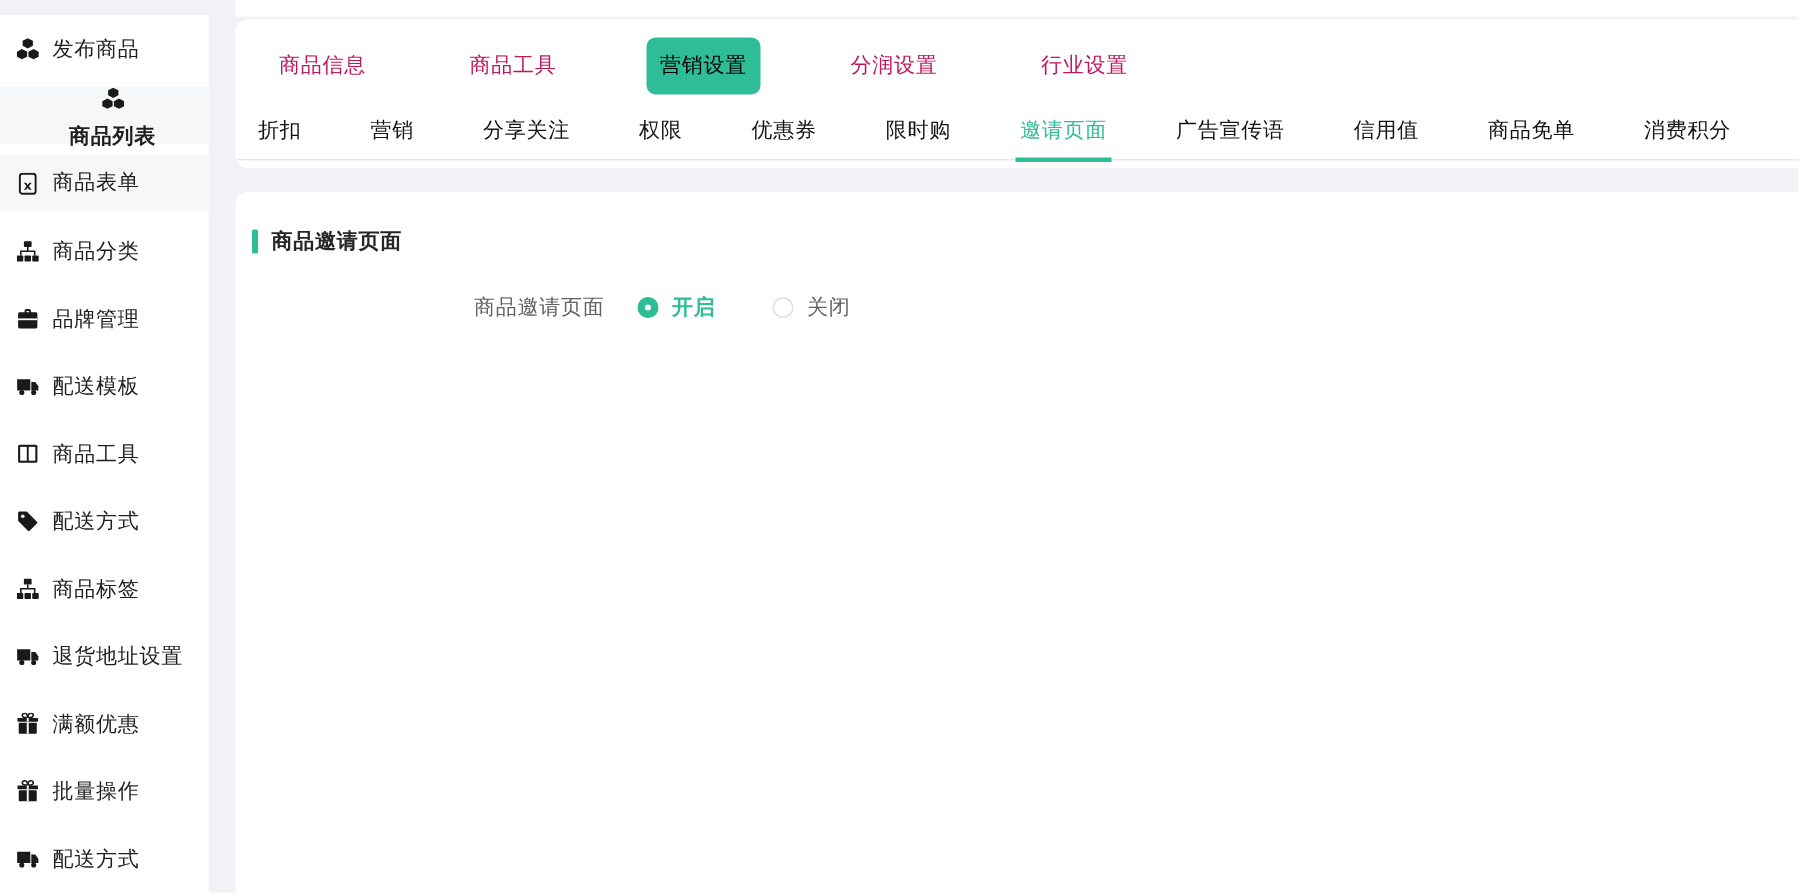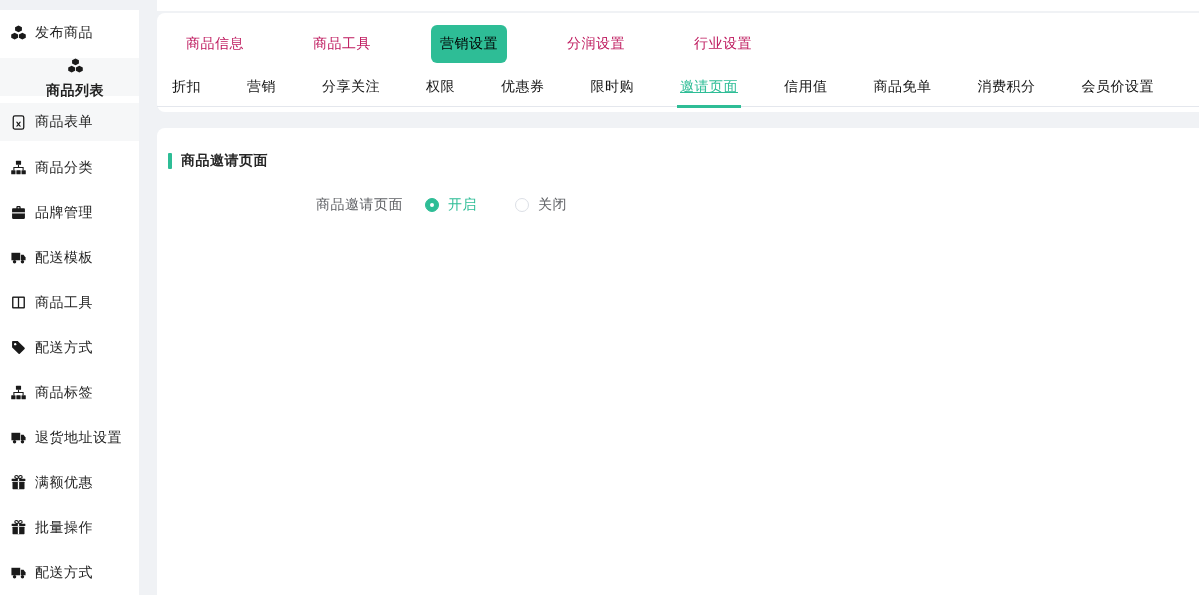--- a/index.html
+++ b/index.html
@@ -39,21 +39,21 @@
     padding:10px 9px; margin-right:51px; border-radius:6px;
     color:#be185d; cursor:pointer; white-space:nowrap; letter-spacing:.5px;
   }
   .ptab.active{ background:var(--accent); color:#000000; }
 
   .stabs{ display:flex; align-items:flex-end; padding-left:12px; margin-top:6px; border-bottom:1px solid var(--line); }
   .stab{
     padding:9px 3px 9px; margin-right:40px; cursor:pointer; color:#141414;
     border-bottom:3px solid transparent; margin-bottom:-2px; white-space:nowrap; letter-spacing:.5px;
   }
-  .stab.active{ color:var(--accent); border-bottom-color:var(--accent);text-decoration:underline; }
+  .stab.active{ color:var(--accent); border-bottom-color:var(--accent); }
 
   .card-content{
     position:absolute; left:18px; right:-10px; top:128px; bottom:-10px;
     background:#fff; border-radius:8px;
   }
   .section-head{ display:flex; align-items:center; margin:24px 0 0 11px; }
   .section-bar{ width:4px; height:16px; background:var(--accent); margin-right:9px; border-radius:1px; }
   .section-title{ font-weight:bold; color:#262626; letter-spacing:.5px; }
 
   .form-row{ display:flex; align-items:center; margin-top:26px; }
@@ -63,21 +63,21 @@
   .radio-dot{
     width:14px; height:14px; border-radius:50%;
     border:1px solid #dcdfe6; background:#fff; margin-right:9px; position:relative;
   }
   .radio.checked .radio-dot{ background:var(--accent); border-color:var(--accent); }
   .radio.checked .radio-dot::after{
     content:""; position:absolute; left:50%; top:50%; width:4px; height:4px;
     margin:-2px 0 0 -2px; border-radius:50%; background:#fff;
   }
   .radio-label{ color:var(--muted); letter-spacing:.5px; }
-  .radio.checked .radio-label{ color:var(--accent); }
+  .radio.checked .radio-label{ color:var(--accent);font-weight:bold; }
 </style>
 </head>
 <body>
 
 <svg width="0" height="0" style="position:absolute" aria-hidden="true">
   <defs>
     <symbol id="i-cubes" viewBox="0 0 14 14">
       <path d="M7 .4l3.2 1.6v3.2L7 6.8 3.8 5.2V2L7 .4z"></path>
       <path d="M3.4 7.2l3.2 1.6V12L3.4 13.6.2 12V8.8l3.2-1.6z"></path>
       <path d="M10.6 7.2l3.2 1.6V12l-3.2 1.6L7.4 12V8.8l3.2-1.6z"></path>
@@ -216,20 +216,21 @@
       <div class="ptab">行业设置</div>
     </div>
     <div class="stabs">
       <div class="stab">折扣</div>
       <div class="stab">营销</div>
       <div class="stab">分享关注</div>
       <div class="stab">权限</div>
       <div class="stab">优惠券</div>
       <div class="stab">限时购</div>
       <div class="stab active">邀请页面</div>
+      <div class="stab">广告宣传语</div>
       <div class="stab">信用值</div>
       <div class="stab">商品免单</div>
       <div class="stab">消费积分</div>
       <div class="stab">会员价设置</div>
     </div>
   </div>
 
   <div class="card-content">
     <div class="section-head">
       <span class="section-bar"></span>

